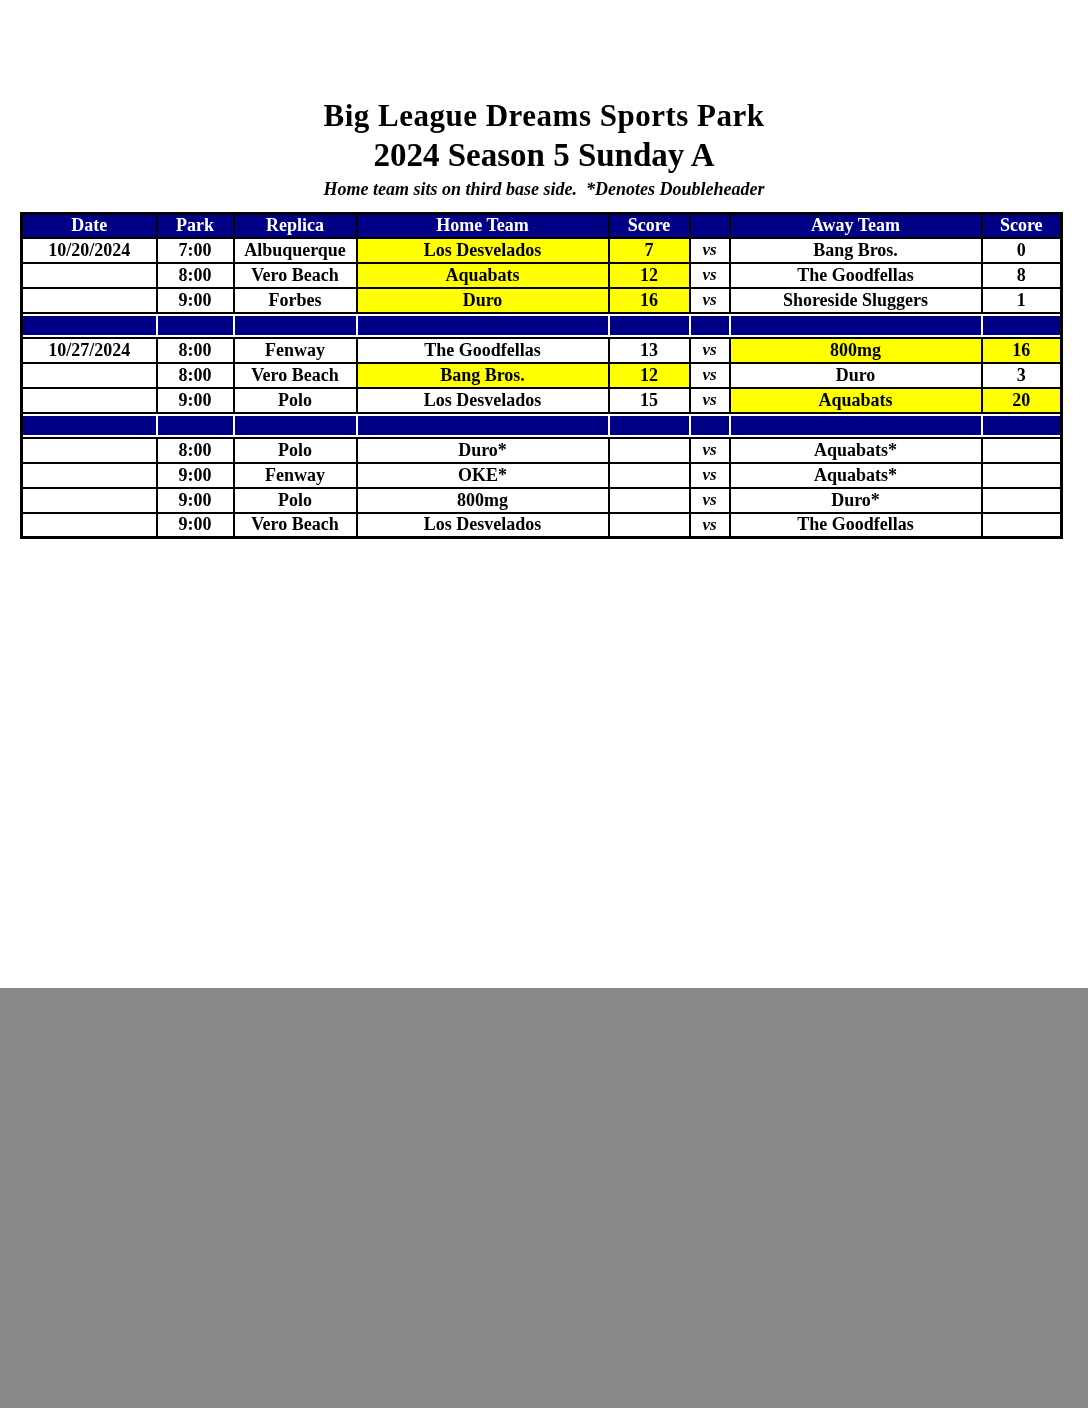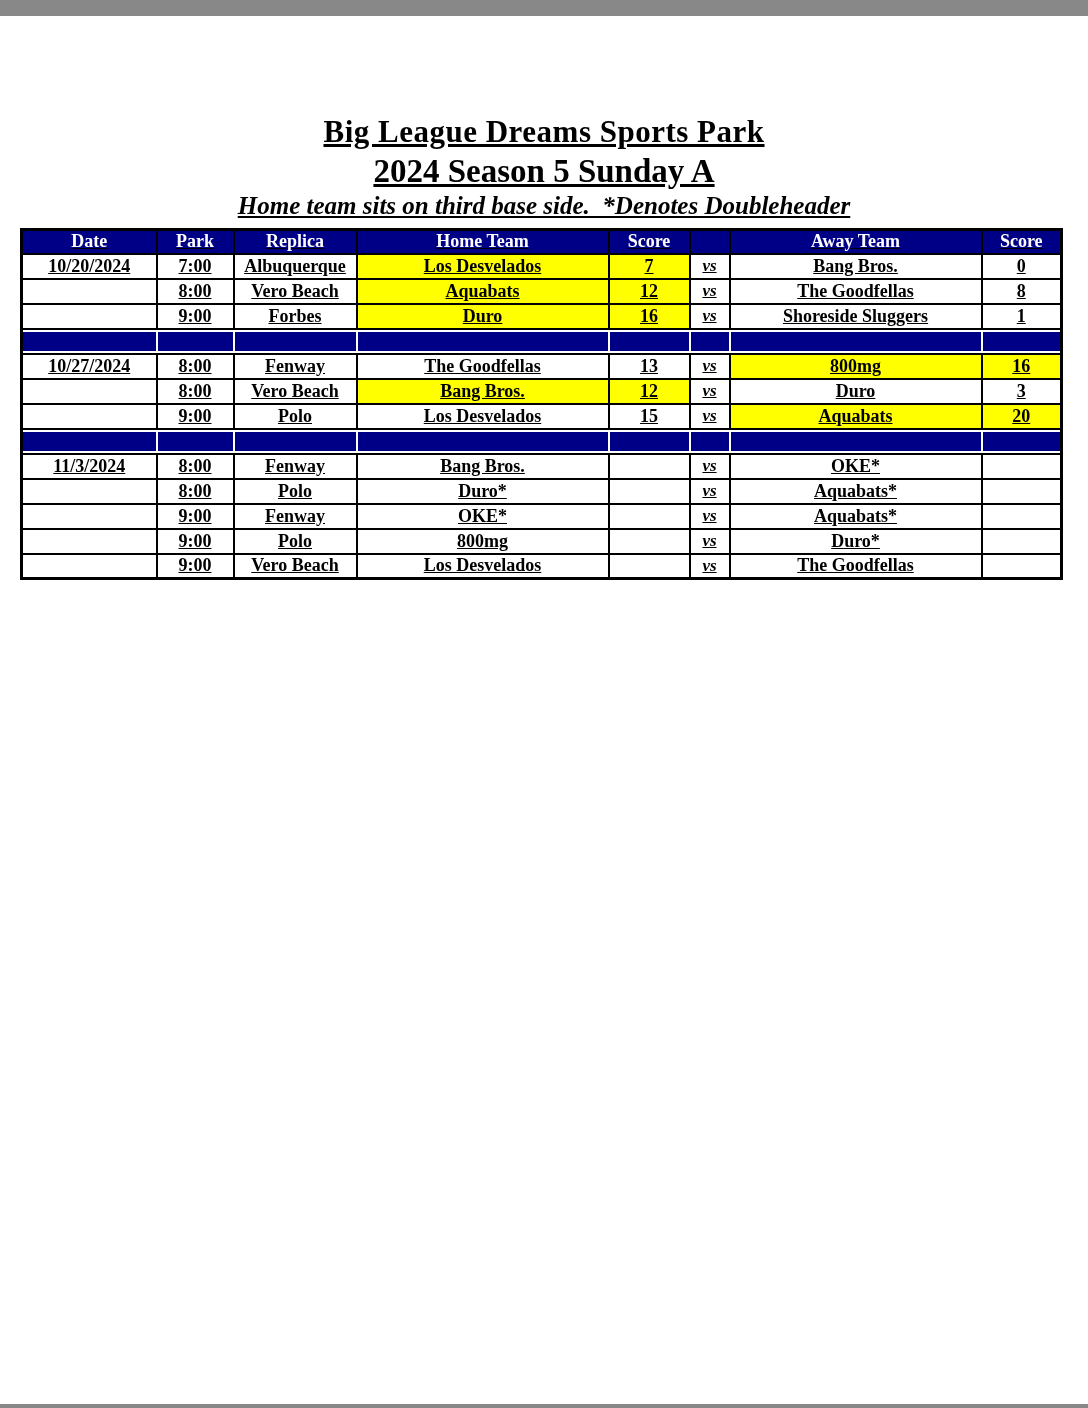--- a/index.html
+++ b/index.html
@@ -6,44 +6,43 @@
     --header-bg: #000087;
     --highlight: #FFFF00;
     --grid: #000000;
     --paper: #FFFFFF;
   }
   * { box-sizing: border-box; }
   html, body { margin: 0; padding: 0; background: #888; }
   .page {
     position: relative;
     width: 1088px;
-    height: 1388px;
-    margin: 16px auto;
+    height: 988px;
+    margin: 0 auto;
     background: var(--paper);
     font-family: "Liberation Serif", "DejaVu Serif", serif;
     color: #000;
-    text-decoration: underline;
   }
   .doc-header { text-align: center; padding-top: 99px; }
   .doc-title {
     margin: 0;
     font-size: 31px;
     line-height: 34px;
     font-weight: bold;
     letter-spacing: 0.5px;
   }
   .doc-subtitle {
     margin: 9px 0 0 0;
     font-size: 33px;
     line-height: 26px;
     font-weight: bold;
   }
   .doc-note {
     margin: 11px 0 0 0;
-    font-size: 25px;
+    font-size: 18px;
     line-height: 21px;
     font-weight: bold;
     font-style: italic;
     white-space: pre-wrap;
   }
   table.schedule {
     border-collapse: collapse;
     table-layout: fixed;
     width: 1040px;
     margin: 12px 0 0 20px;
@@ -196,30 +195,20 @@
       <td></td>
       <td></td>
       <td></td>
       <td></td>
       <td></td>
       <td class="vs-cell"></td>
       <td></td>
       <td></td>
     </tr>
         <tr>
-      <td>11/3/2024</td>
-      <td>8:00</td>
-      <td>Fenway</td>
-      <td>Bang Bros.</td>
-      <td></td>
-      <td class="vs-cell">vs</td>
-      <td>OKE*</td>
-      <td></td>
-    </tr>
-        <tr>
       <td></td>
       <td>8:00</td>
       <td>Polo</td>
       <td>Duro*</td>
       <td></td>
       <td class="vs-cell">vs</td>
       <td>Aquabats*</td>
       <td></td>
     </tr>
         <tr>

